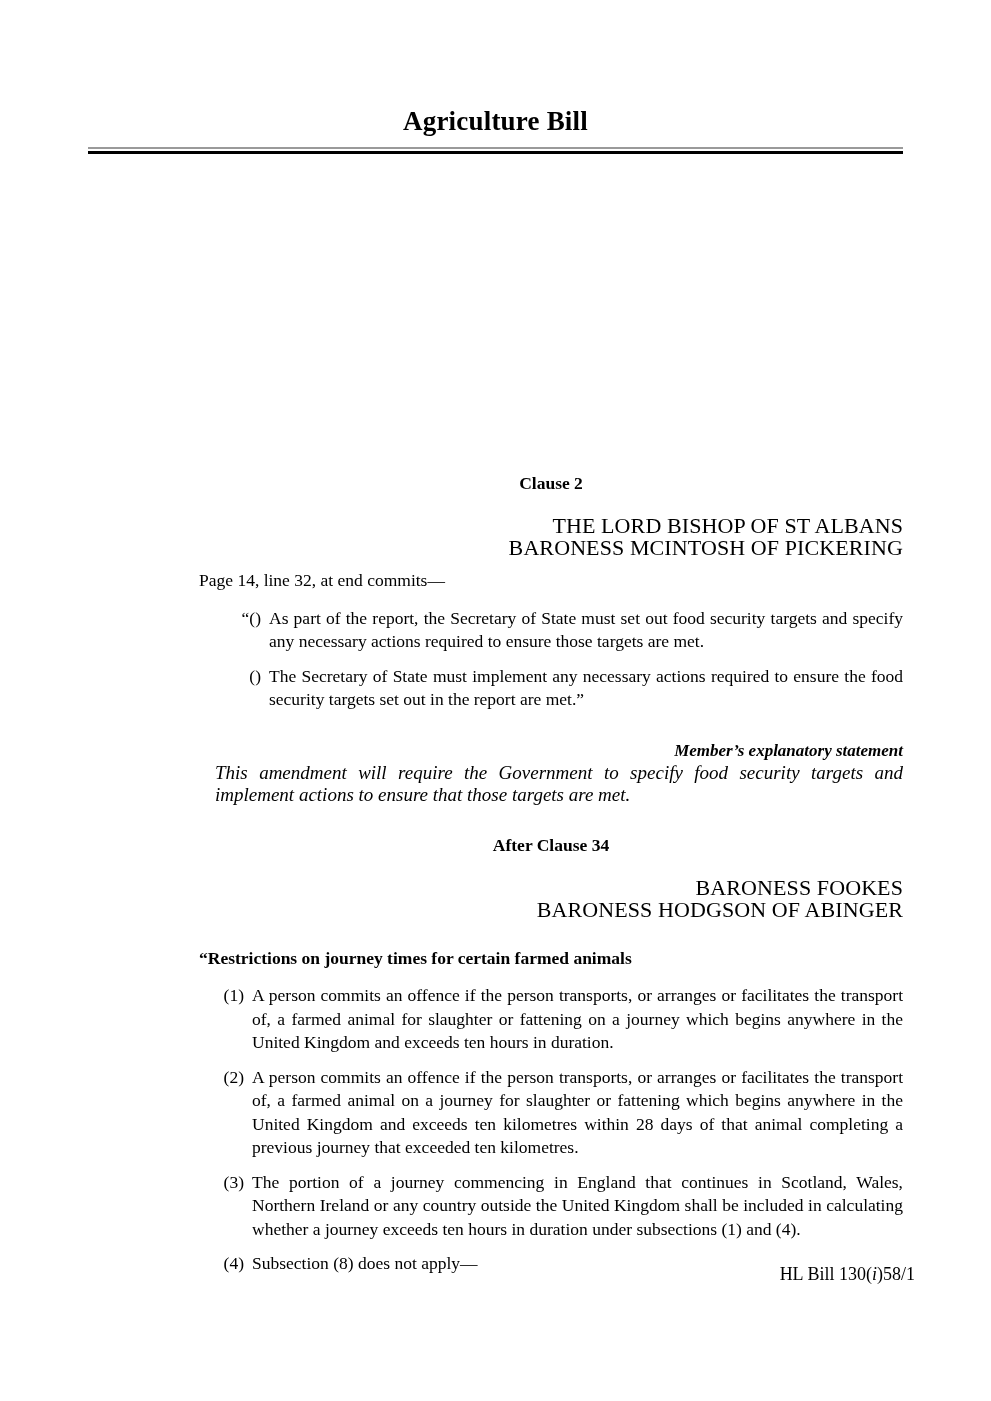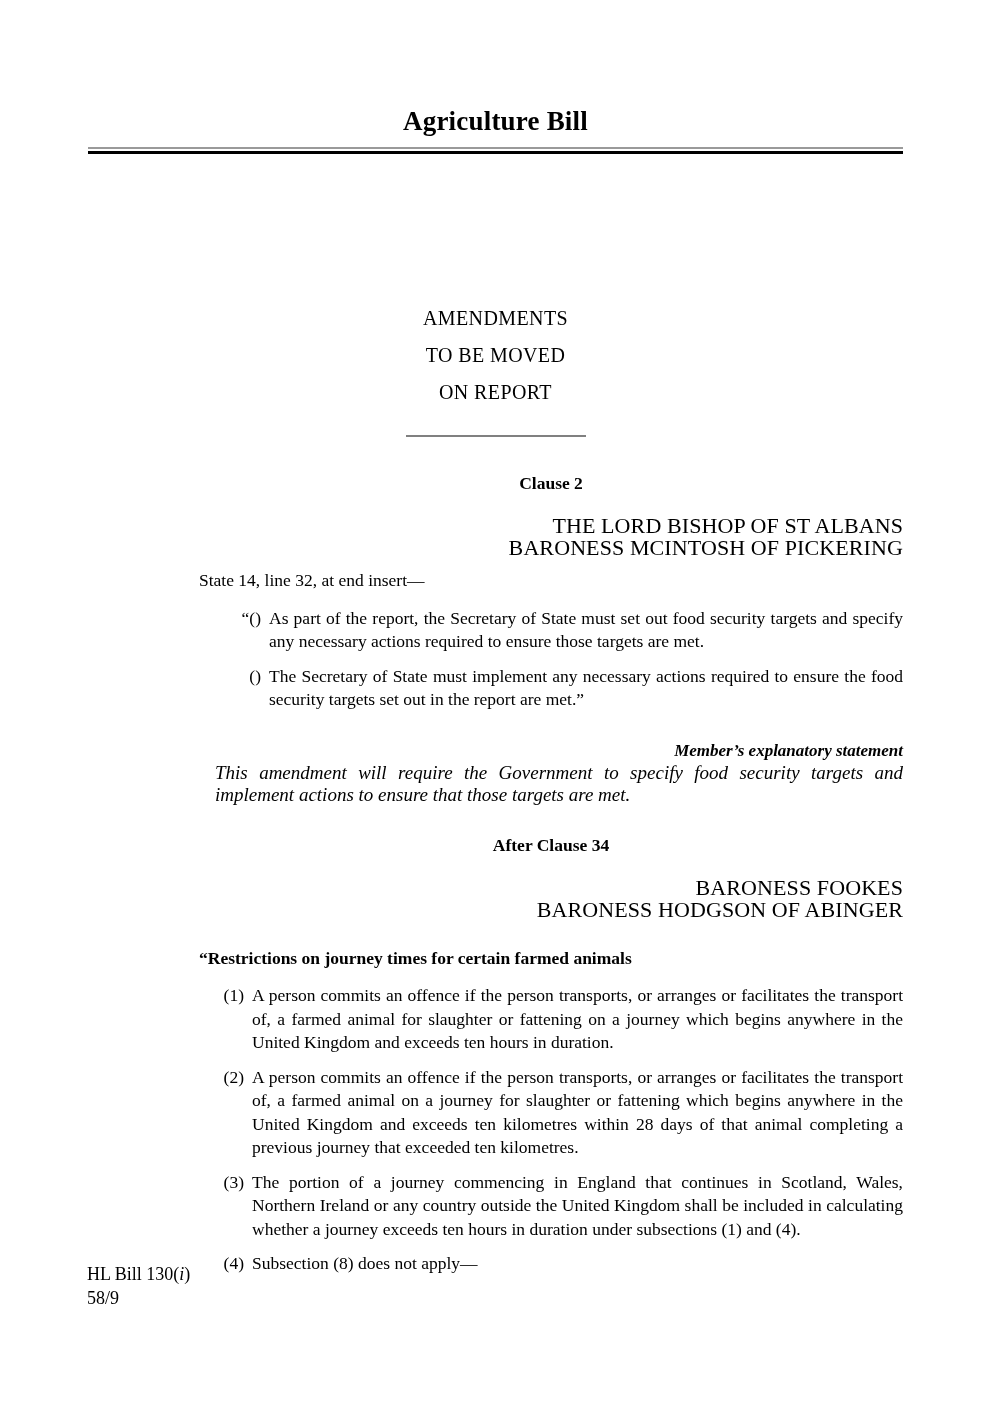--- a/index.html
+++ b/index.html
@@ -160,71 +160,62 @@
   
   .sp-28 { height: 28px; }
   .sp-20 { height: 20px; }
   .sp-16 { height: 16px; }
   .sp-14 { height: 14px; }
   .sp-10 { height: 10px; }
 
   
   .footer {
     position: absolute;
-    left: 87px;
+    left: 100px;
     top: 1262px;
     width: 815px;
     display: flex;
     justify-content: flex-end;
     align-items: baseline;
     font-size: 18px;
     line-height: 24px;
-    flex-direction: column;
   }
   .footer-left, .footer-right { white-space: pre; }
   .ital { font-style: italic; }
 </style>
 </head>
 <body>
 
 <div class="page">
 
   <div class="masthead">
     <h1 class="doc-title">Agriculture Bill</h1>
     <div class="rule-double">
       <div class="rule-thin"></div>
       <div class="rule-thick"></div>
     </div>
   </div>
 
-  <div class="heading-block">
-    <div class="heading-line">AMENDMENTS</div>
-    <div class="heading-line">TO BE MOVED</div>
-    <div class="heading-line">ON REPORT</div>
-    <div class="short-rule-wrap">
-      <div class="short-rule"></div>
-    </div>
-  </div>
 
   <div class="content">
 
     <div>
 
       <div class="clause-head">Clause 2</div>
 
       <div class="sp-20"></div>
 
       <div class="sponsors">
         <span class="sponsor-line">THE LORD BISHOP OF ST ALBANS</span>
         <span class="sponsor-line">BARONESS MCINTOSH OF PICKERING</span>
       </div>
 
       <div class="sp-10"></div>
 
-      <div class="instruction">State 14, line 32, at end insert—</div>
+      <div class="instruction">Page 14, line 32, at end commits—</div>
 
       <div class="quoted-block">
         <ul class="para-list">
           <li class="para-item">
             <span class="para-marker">“()</span>
             <span class="para-text">As part of the report, the Secretary of State must set out food security targets and specify any necessary actions required to ensure those targets are met.</span>
           </li>
           <li class="para-item">
             <span class="para-marker">()</span>
             <span class="para-text">The Secretary of State must implement any necessary actions required to ensure the food security targets set out in the report are met.”</span>
@@ -277,16 +268,16 @@
           <span class="para-marker">(4)</span>
           <span class="para-text">Subsection (8) does not apply—</span>
         </li>
       </ul>
     </div>
 
   </div>
 
   <div class="footer">
     <div class="footer-left"><span>HL Bill 130(</span><span class="ital">i</span><span>)</span></div>
-    <div class="footer-right">58/9</div>
+    <div class="footer-right">58/1</div>
   </div>
 
 </div>
 
 </body></html>

